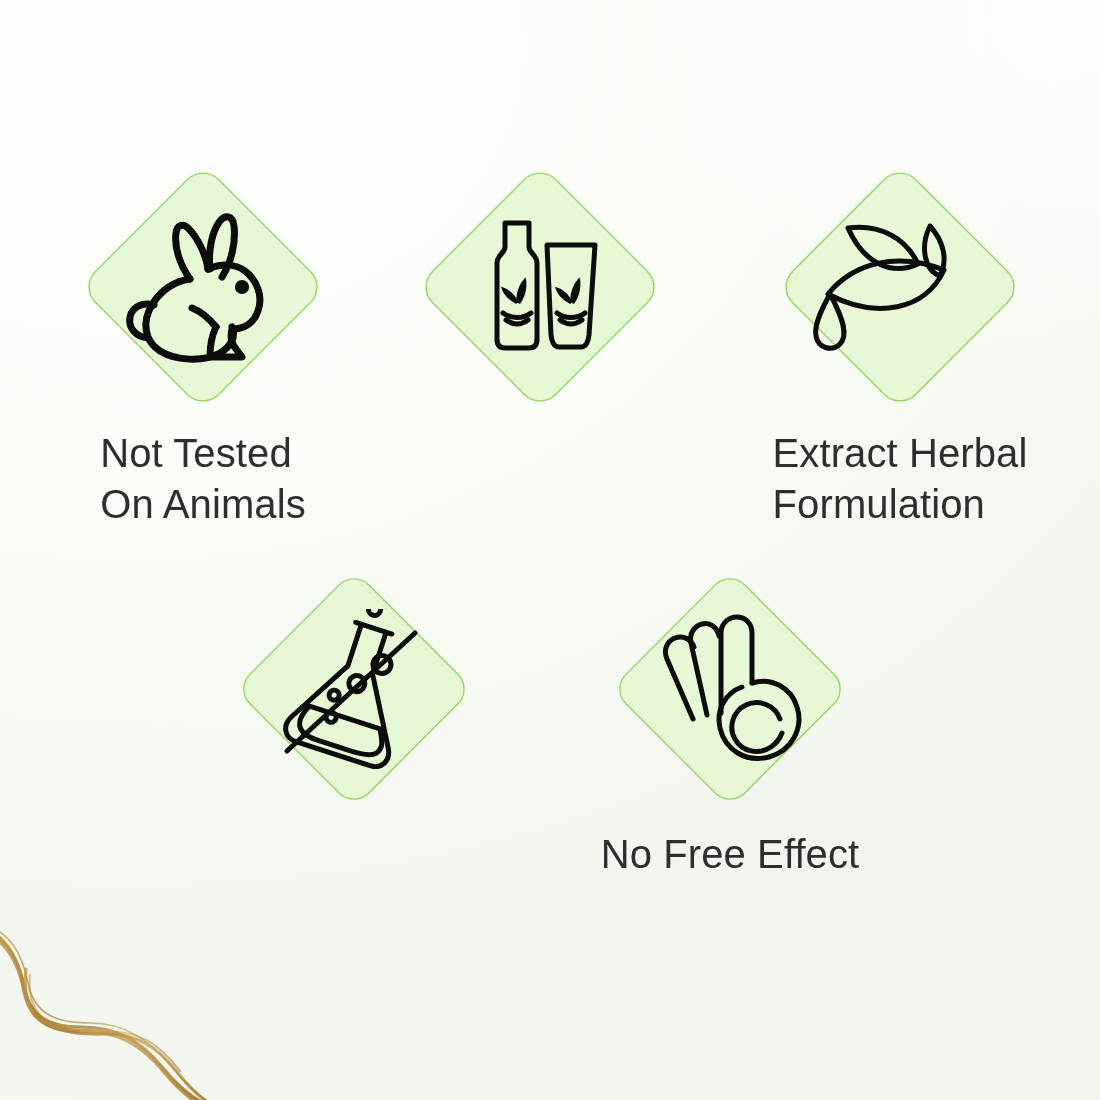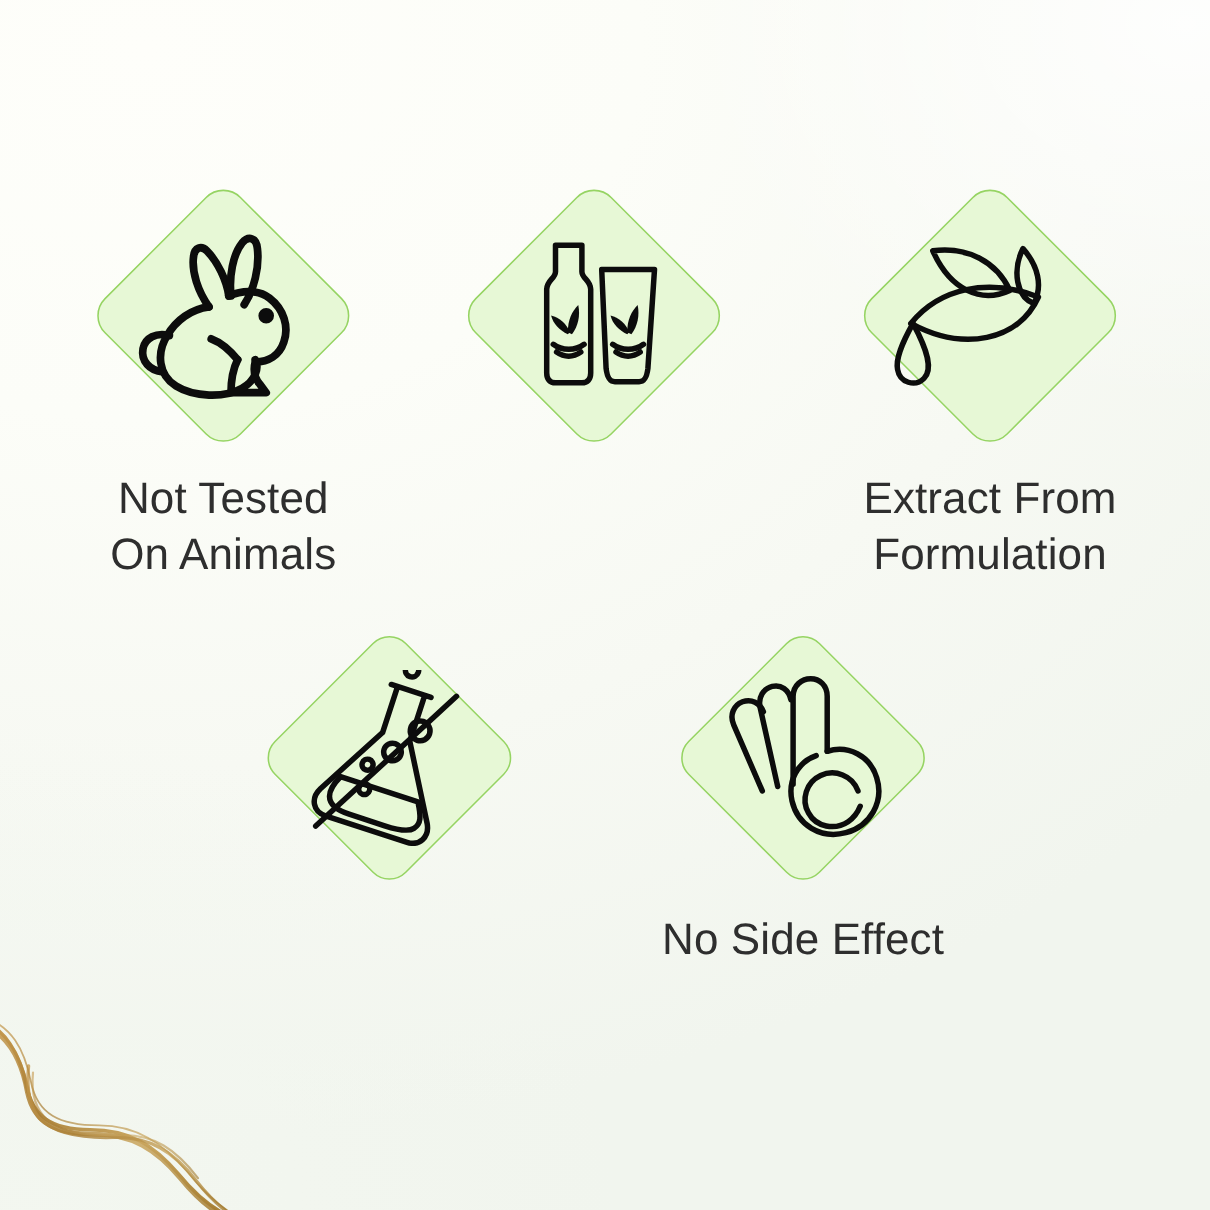--- a/index.html
+++ b/index.html
@@ -94,21 +94,21 @@
     stroke-linecap: round;
     stroke-linejoin: round;
   }
   .ico-fill {
     fill: #0c0c0c;
     stroke: none;
   }
 
   .badge-label {
     margin-top: 4px;
-    text-align: center;
+    text-align: left;
     color: #2e2e2e;
     font-family: "Liberation Sans", sans-serif;
     font-size: 40px;
     font-weight: 400;
     line-height: 1.27;
     letter-spacing: 0.1px;
     white-space: pre-line;
   }
 
   
@@ -229,21 +229,21 @@
 
           <path class="ico-thin" d="M120,24 C 134,40 138,58 130,74 C 114,68 110,44 120,24 Z"></path>
 
           <path class="ico-thin" d="M18,92 C 44,60 88,50 134,68 C 116,108 66,118 18,92 Z"></path>
 
           <path class="ico-thin" d="M20,92 C 10,110 4,124 6,134 C 8,146 22,150 30,142
                                     C 38,134 34,118 20,92 Z"></path>
         </svg>
       </div>
     </div>
-    <div class="badge-label">Extract From
+    <div class="badge-label">Extract Herbal
 Formulation</div>
   </div>
 
   <div class="badge" id="badge-free-from">
     <div class="diamond-wrap">
       <svg class="diamond" width="268" height="268" viewBox="0 0 268 268" xmlns="http://www.w3.org/2000/svg">
         <rect class="diamond-shape" x="50" y="50" width="168" height="168" rx="21" ry="21" transform="rotate(45 134 134)"></rect>
       </svg>
       <div class="badge-icon">
         <svg width="170" height="160" viewBox="0 0 170 160" xmlns="http://www.w3.org/2000/svg">
@@ -285,16 +285,16 @@
           <path class="ico-thin" d="M48,112 L 22,52 C 18,43 22,34 30,31 C 38,28 46,32 49,40"></path>
 
           <path class="ico-thin" d="M107,76 C 126,70 146,80 152,100 C 159,122 146,144 124,150
                                     C 101,156 80,143 75,121 C 71,103 80,86 97,80"></path>
 
           <path class="ico-thin" d="M135,112 C 130,98 114,92 101,98 C 88,104 83,120 90,132
                                     C 97,145 114,148 126,140 C 132,136 135,131 137,126"></path>
         </svg>
       </div>
     </div>
-    <div class="badge-label">No Side Effect</div>
+    <div class="badge-label">No Free Effect</div>
   </div>
 
 </div>
 
 </body></html>

